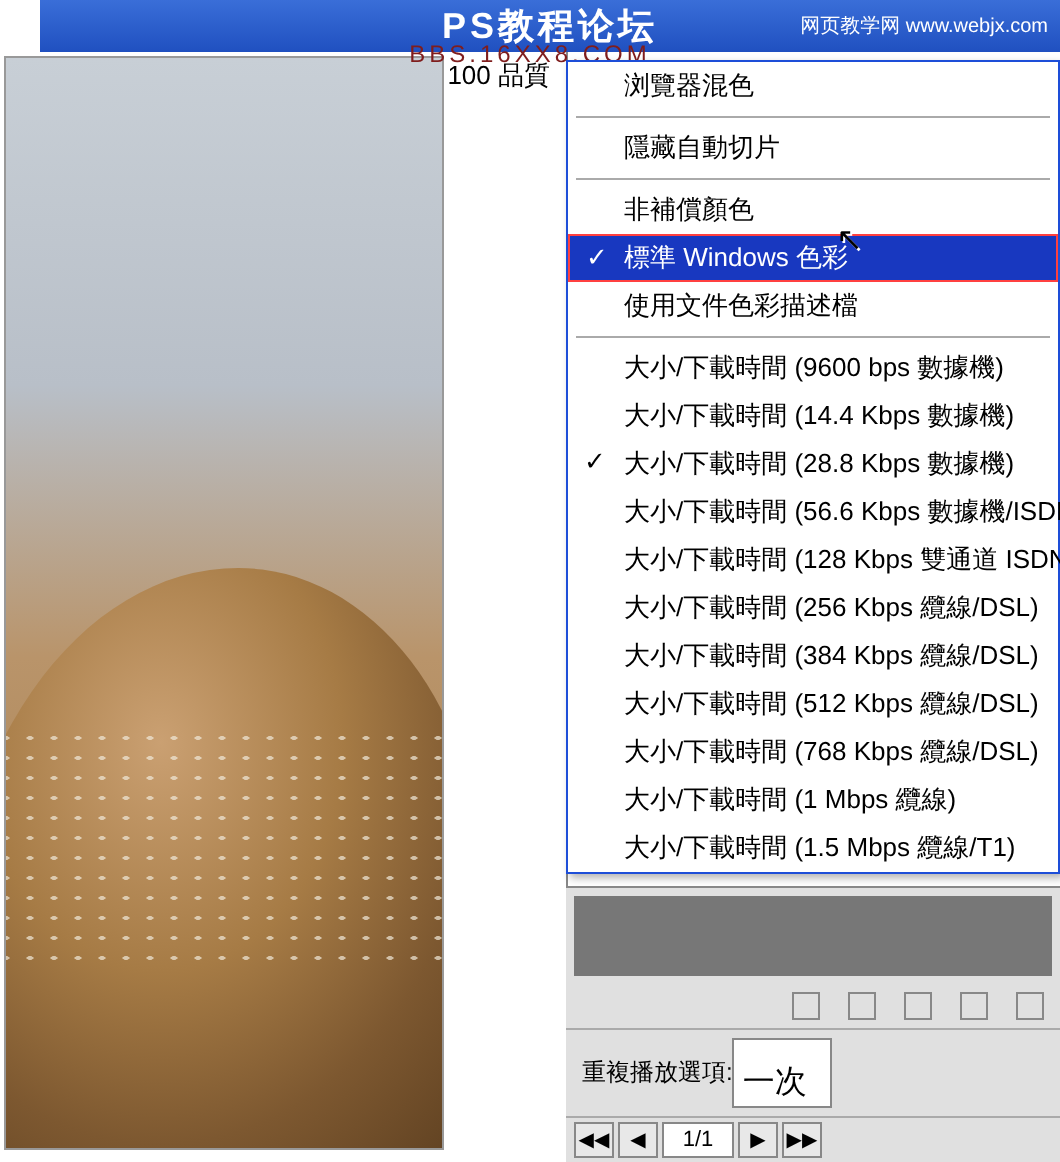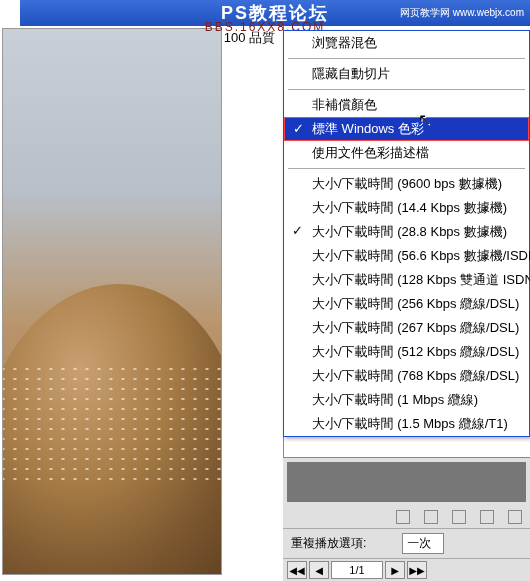--- a/index.html
+++ b/index.html
@@ -16,26 +16,26 @@
 .right { flex: 1; background: #fff; border-left: 1px solid #888; display: flex; flex-direction: column; }
 .menu { background: #fff; position: absolute; left: 283px; top: 30px; right: 0; border: 1px solid #1d4ed8; box-shadow: 2px 2px 4px rgba(0,0,0,0.3); z-index: 10; }
 .menu-item { padding: 3px 12px 3px 28px; font-size: 13px; white-space: nowrap; position: relative; cursor: default; }
 .menu-item .check { position: absolute; left: 8px; top: 3px; }
 .menu-item.hl { background: #1838c0; color: #fff; border: 1px solid #ff4040; padding: 2px 11px 2px 27px; }
 .menu-sep { height: 1px; background: #aaa; margin: 3px 4px; }
 .cursor { position: absolute; left: 418px; top: 110px; z-index: 20; font-size: 16px; color: #000; text-shadow: 1px 1px 0 #fff; }
 .bottom-panel { position: absolute; bottom: 0; left: 283px; right: 0; background: #e0e0e0; border-top: 1px solid #888; }
 .panel-content { height: 40px; background: #777; margin: 4px; }
 .panel-row { display: flex; align-items: center; padding: 4px 8px; gap: 0; border-top: 1px solid #aaa; }
-.panel-row .sel { border: 1px solid #888; background: #fff; padding: 1px 12px 1px 4px; font-size: 12px; margin-left: 36px; }
+.panel-row .sel { border: 1px solid #888; background: #fff; padding: 11px 12px 1px 4px; font-size: 16px; }
 .icon-row { display: flex; justify-content: flex-end; gap: 14px; padding: 4px 8px; }
 .icon-row span { width: 14px; height: 14px; border: 1px solid #888; display: inline-block; }
 .pager { display: flex; align-items: center; padding: 2px 4px; gap: 2px; border-top: 1px solid #aaa; }
 .pager .pbtn { width: 20px; height: 18px; border: 1px solid #888; background: #e8e8e8; display: flex; align-items: center; justify-content: center; font-size: 10px; }
-.pager .pfield { width: 52px; height: 18px; border: 1px solid #888; background: #fff; display: flex; align-items: center; justify-content: center; font-size: 11px; }
+.pager .pfield { width: 36px; height: 18px; border: 1px solid #888; background: #fff; display: flex; align-items: center; justify-content: center; font-size: 11px; }
 </style>
 </head>
 <body>
 
 <div class="titlebar">
   <span>PS教程论坛</span>
   <span class="watermark">网页教学网
 www.webjx.com</span>
 </div>
 <div class="subtitle">BBS.16XX8.COM</div>
@@ -63,21 +63,21 @@
       <div class="menu-item"><span>使用文件色彩描述檔</span></div>
     </div>
   <div class="menu-sep"></div>
   <div id="g4">
       <div class="menu-item"><span>大小/下載時間 (9600 bps 數據機)</span></div>
       <div class="menu-item"><span>大小/下載時間 (14.4 Kbps 數據機)</span></div>
       <div class="menu-item"><span class="check">✓</span><span>大小/下載時間 (28.8 Kbps 數據機)</span></div>
       <div class="menu-item"><span>大小/下載時間 (56.6 Kbps 數據機/ISDN)</span></div>
       <div class="menu-item"><span>大小/下載時間 (128 Kbps 雙通道 ISDN)</span></div>
       <div class="menu-item"><span>大小/下載時間 (256 Kbps 纜線/DSL)</span></div>
-      <div class="menu-item"><span>大小/下載時間 (267 Kbps 纜線/DSL)</span></div>
+      <div class="menu-item"><span>大小/下載時間 (384 Kbps 纜線/DSL)</span></div>
       <div class="menu-item"><span>大小/下載時間 (512 Kbps 纜線/DSL)</span></div>
       <div class="menu-item"><span>大小/下載時間 (768 Kbps 纜線/DSL)</span></div>
       <div class="menu-item"><span>大小/下載時間 (1 Mbps 纜線)</span></div>
       <div class="menu-item"><span>大小/下載時間 (1.5 Mbps 纜線/T1)</span></div>
     </div>
 </div>
 
 <div class="cursor">↖</div>
 
 <div class="bottom-panel">

